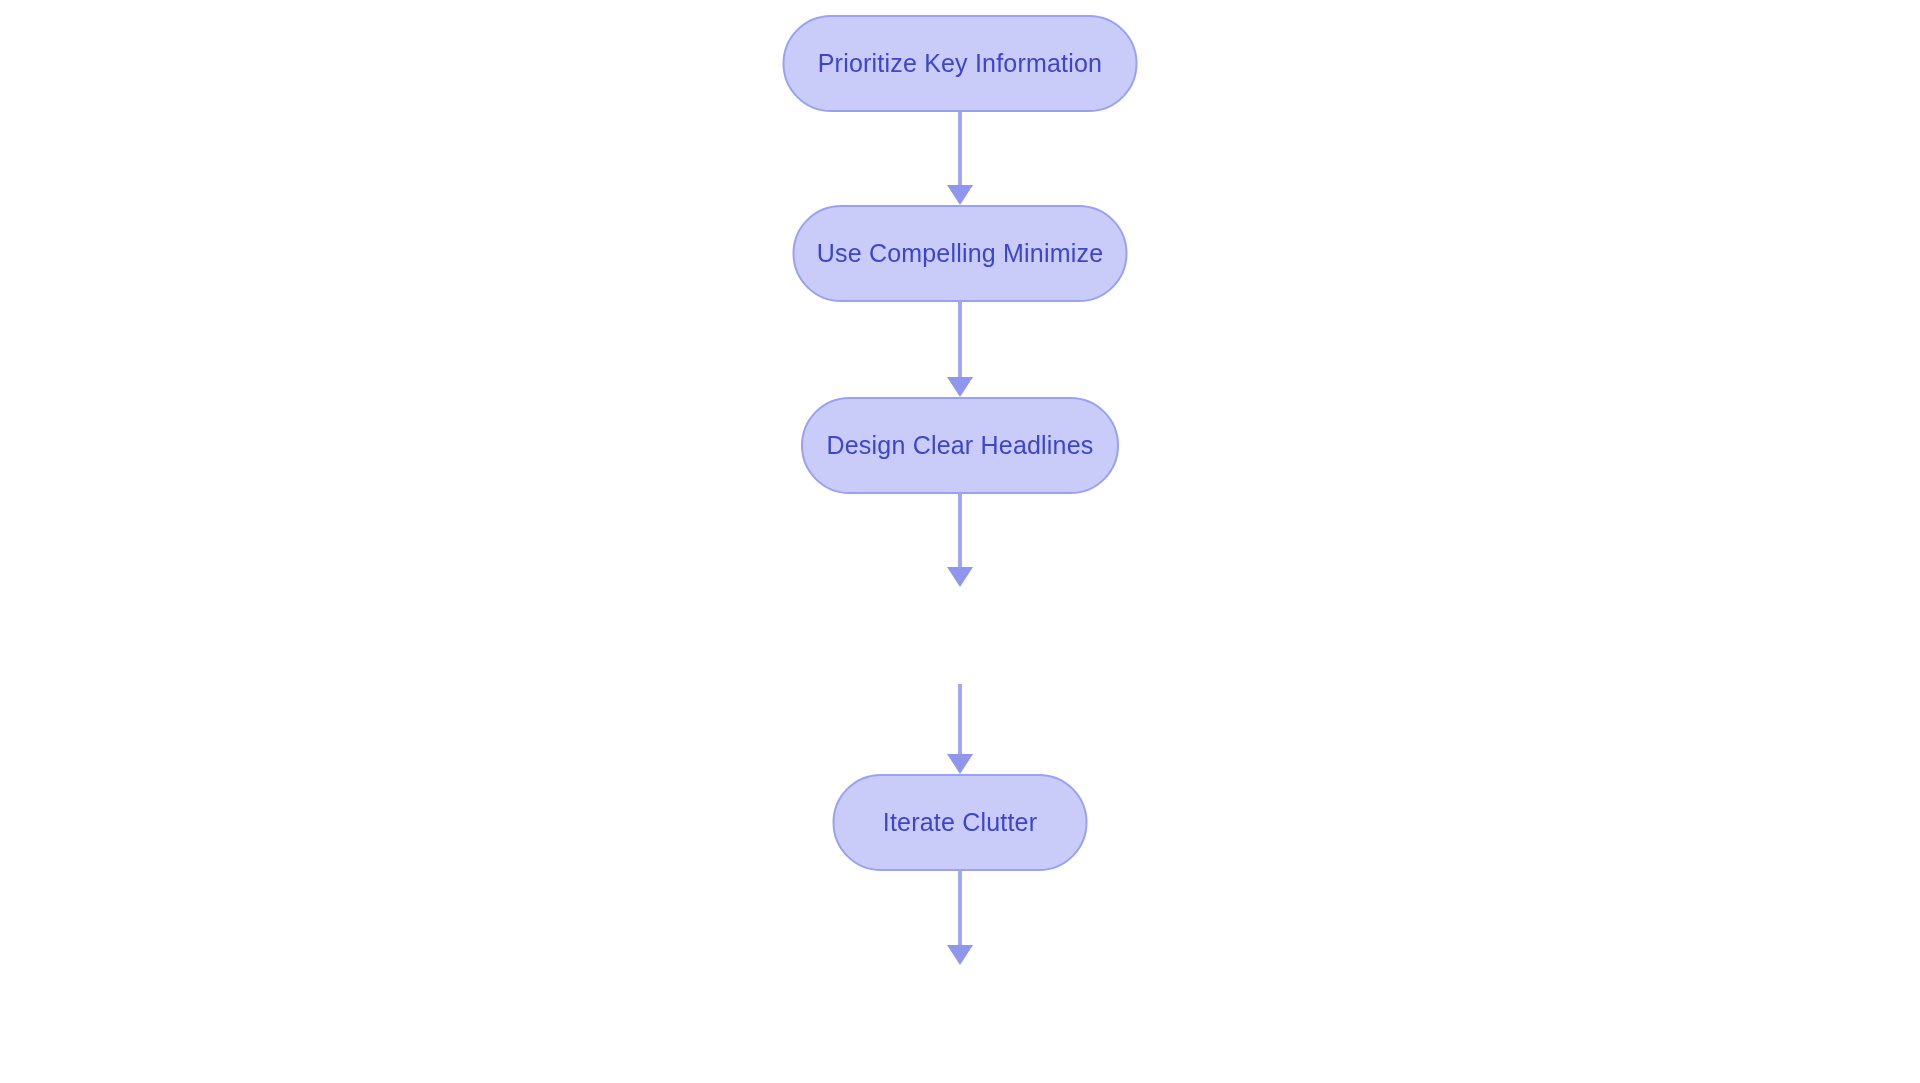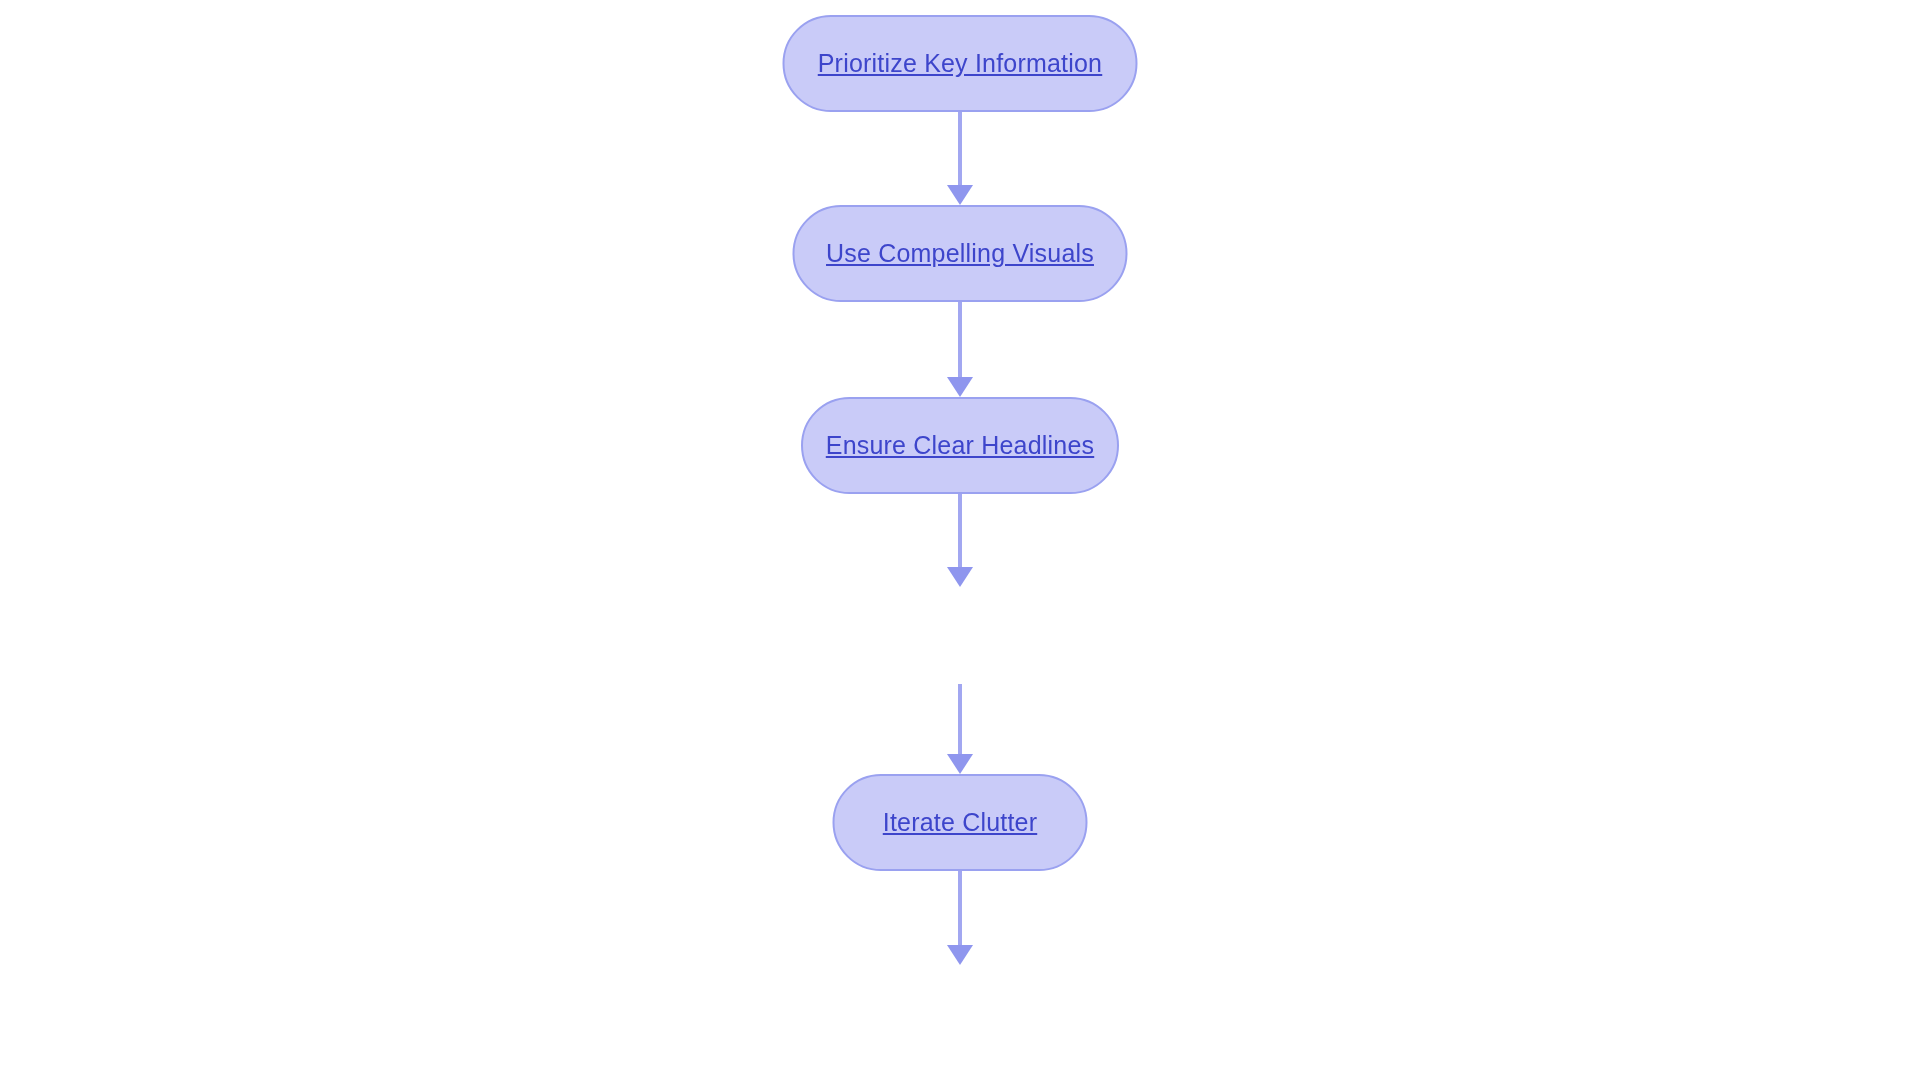--- a/index.html
+++ b/index.html
@@ -24,21 +24,20 @@
     background: var(--node-fill, #c9cbf8);
     border: 2px solid var(--node-border, #9aa1f0);
     border-radius: 50px;
     color: var(--node-text, #3d45cb);
     font-size: 25px;
     letter-spacing: 0.2px;
     display: flex;
     align-items: center;
     justify-content: center;
     white-space: nowrap;
-    text-decoration: underline;
   }
   .n1 { top: 15px;  width: 355px; }
   .n2 { top: 205px; width: 335px; }
   .n3 { top: 397px; width: 318px; }
   .n4 { top: 587px; width: 370px; }
   .n5 { top: 774px; width: 255px; }
   .n6 { top: 965px; width: 254px; }
 
   .arrow {
     position: absolute;
@@ -75,30 +74,30 @@
   <div class="node n1">
     <span>Prioritize Key Information</span>
   </div>
 
   <div class="arrow a1">
     <div class="shaft"></div>
     <div class="head"></div>
   </div>
 
   <div class="node n2">
-    <span>Use Compelling Visuals</span>
+    <span>Use Compelling Minimize</span>
   </div>
 
   <div class="arrow a2">
     <div class="shaft"></div>
     <div class="head"></div>
   </div>
 
   <div class="node n3">
-    <span>Ensure Clear Headlines</span>
+    <span>Design Clear Headlines</span>
   </div>
 
   <div class="arrow a3">
     <div class="shaft"></div>
     <div class="head"></div>
   </div>
 
 
   <div class="arrow a4">
     <div class="shaft"></div>

